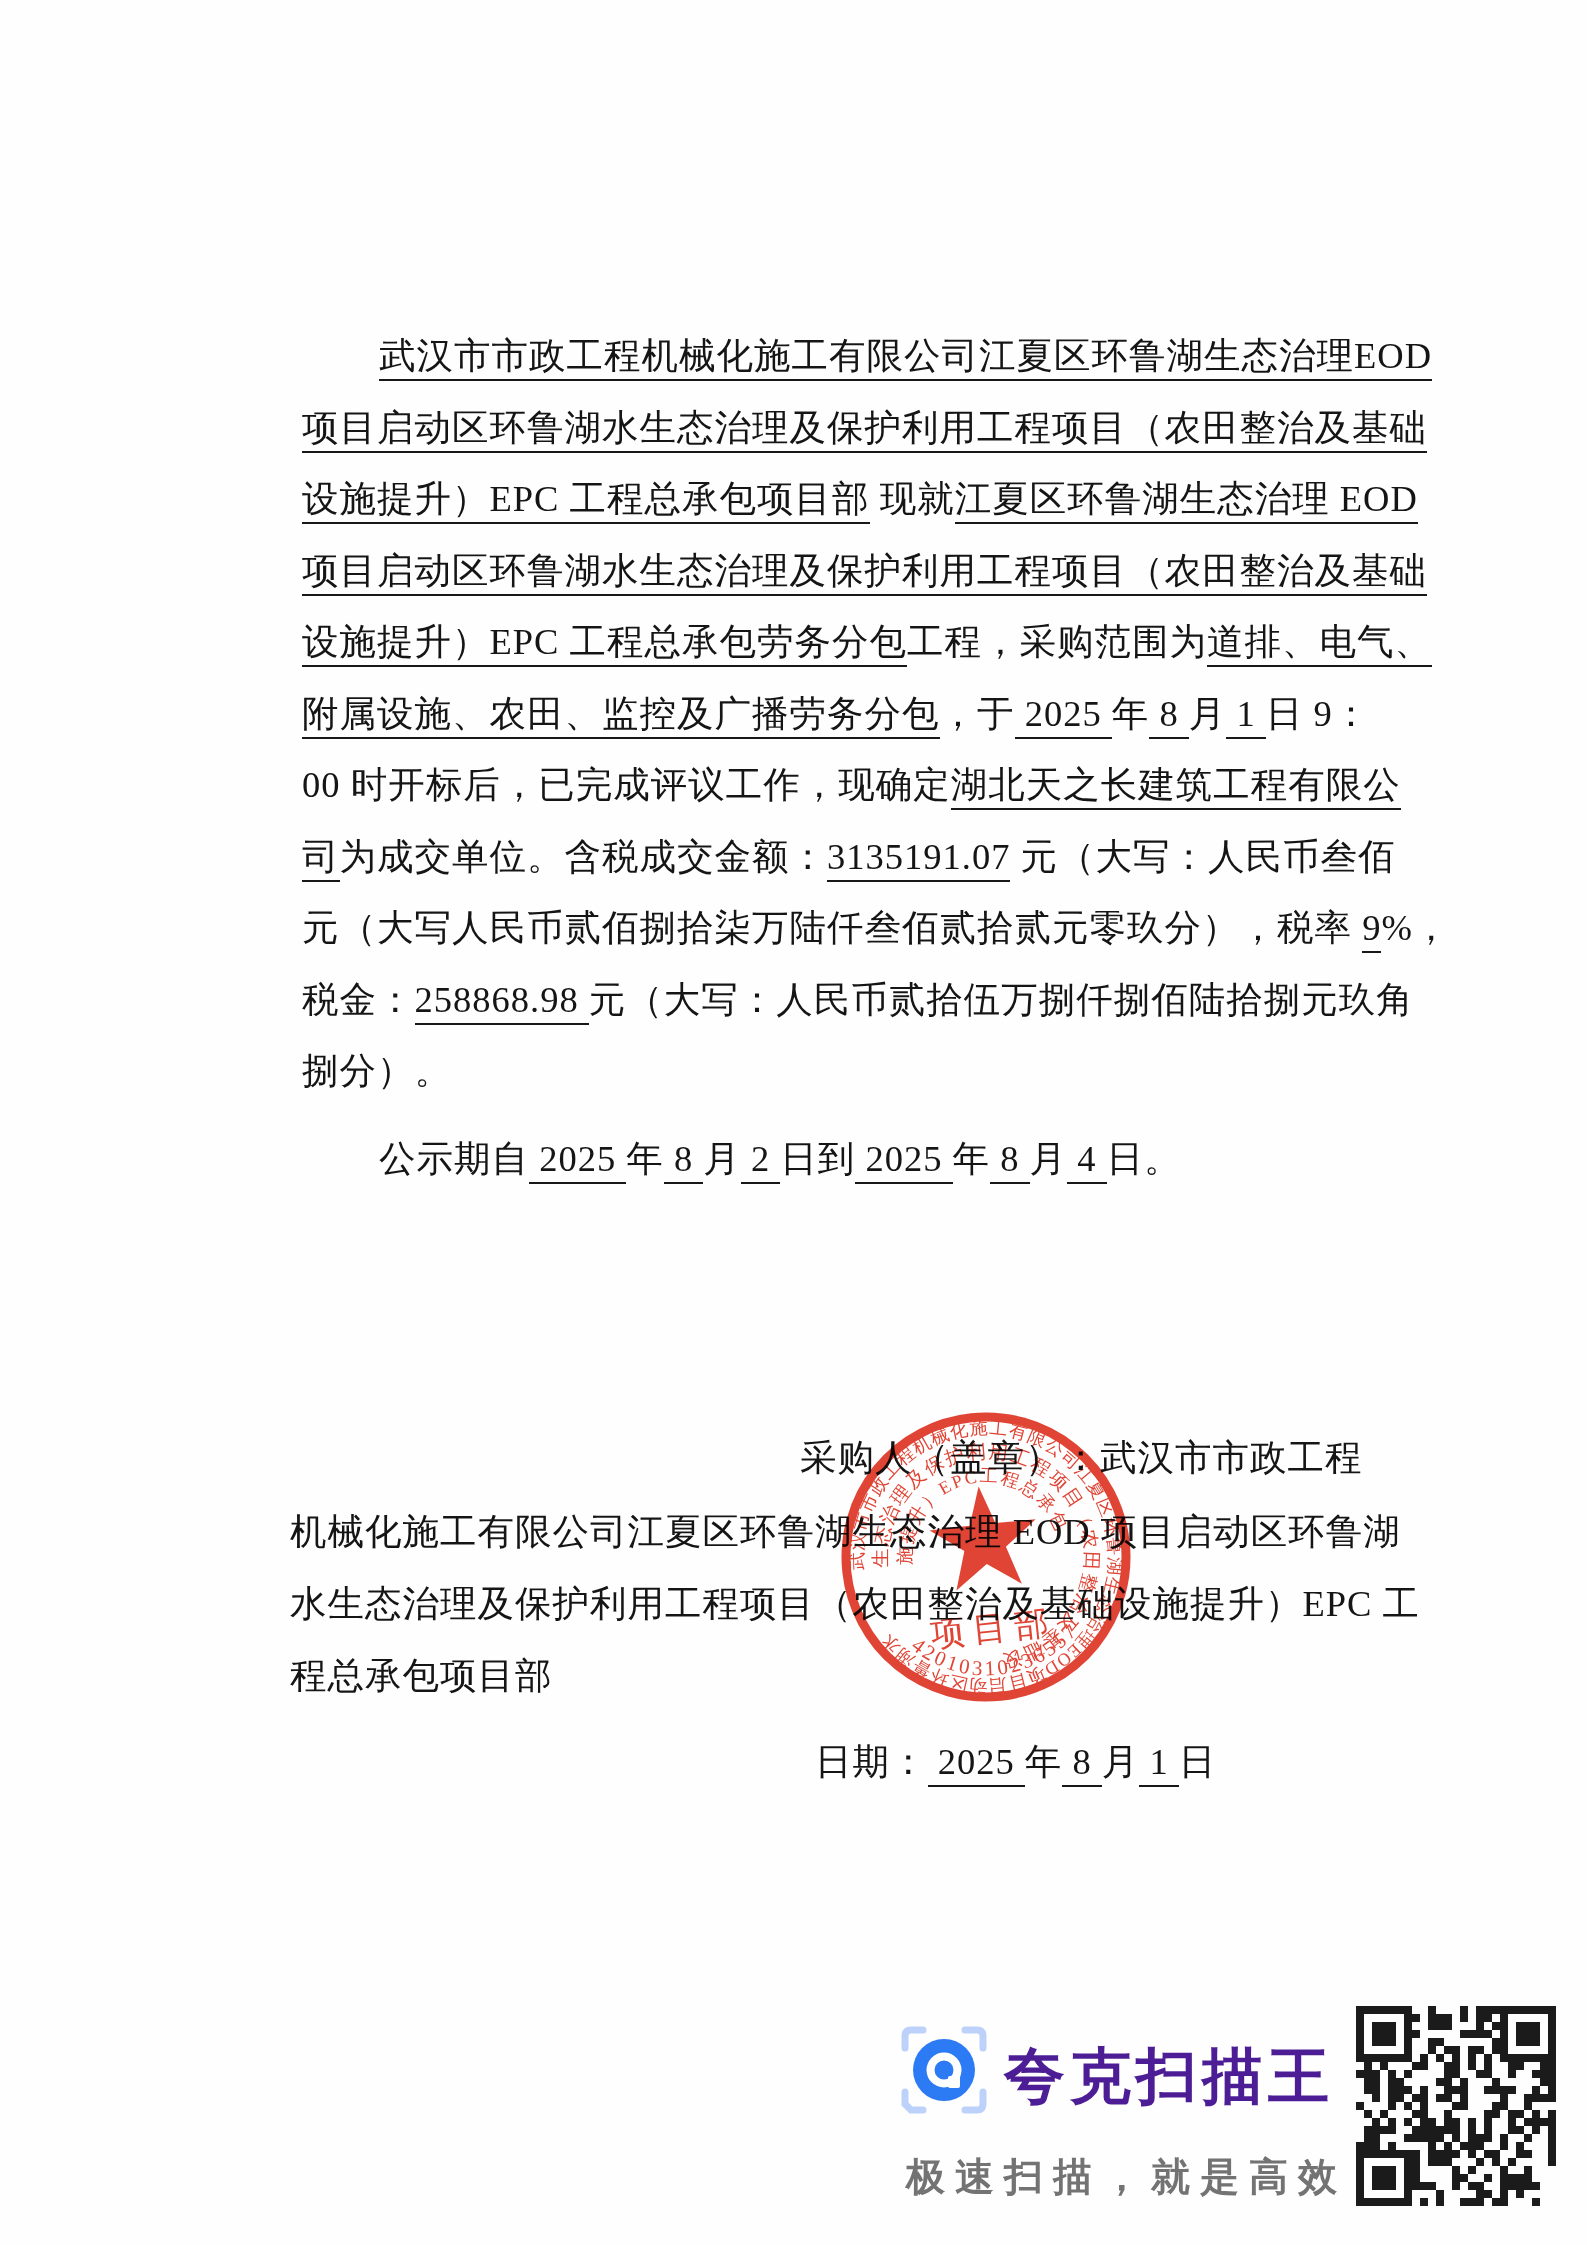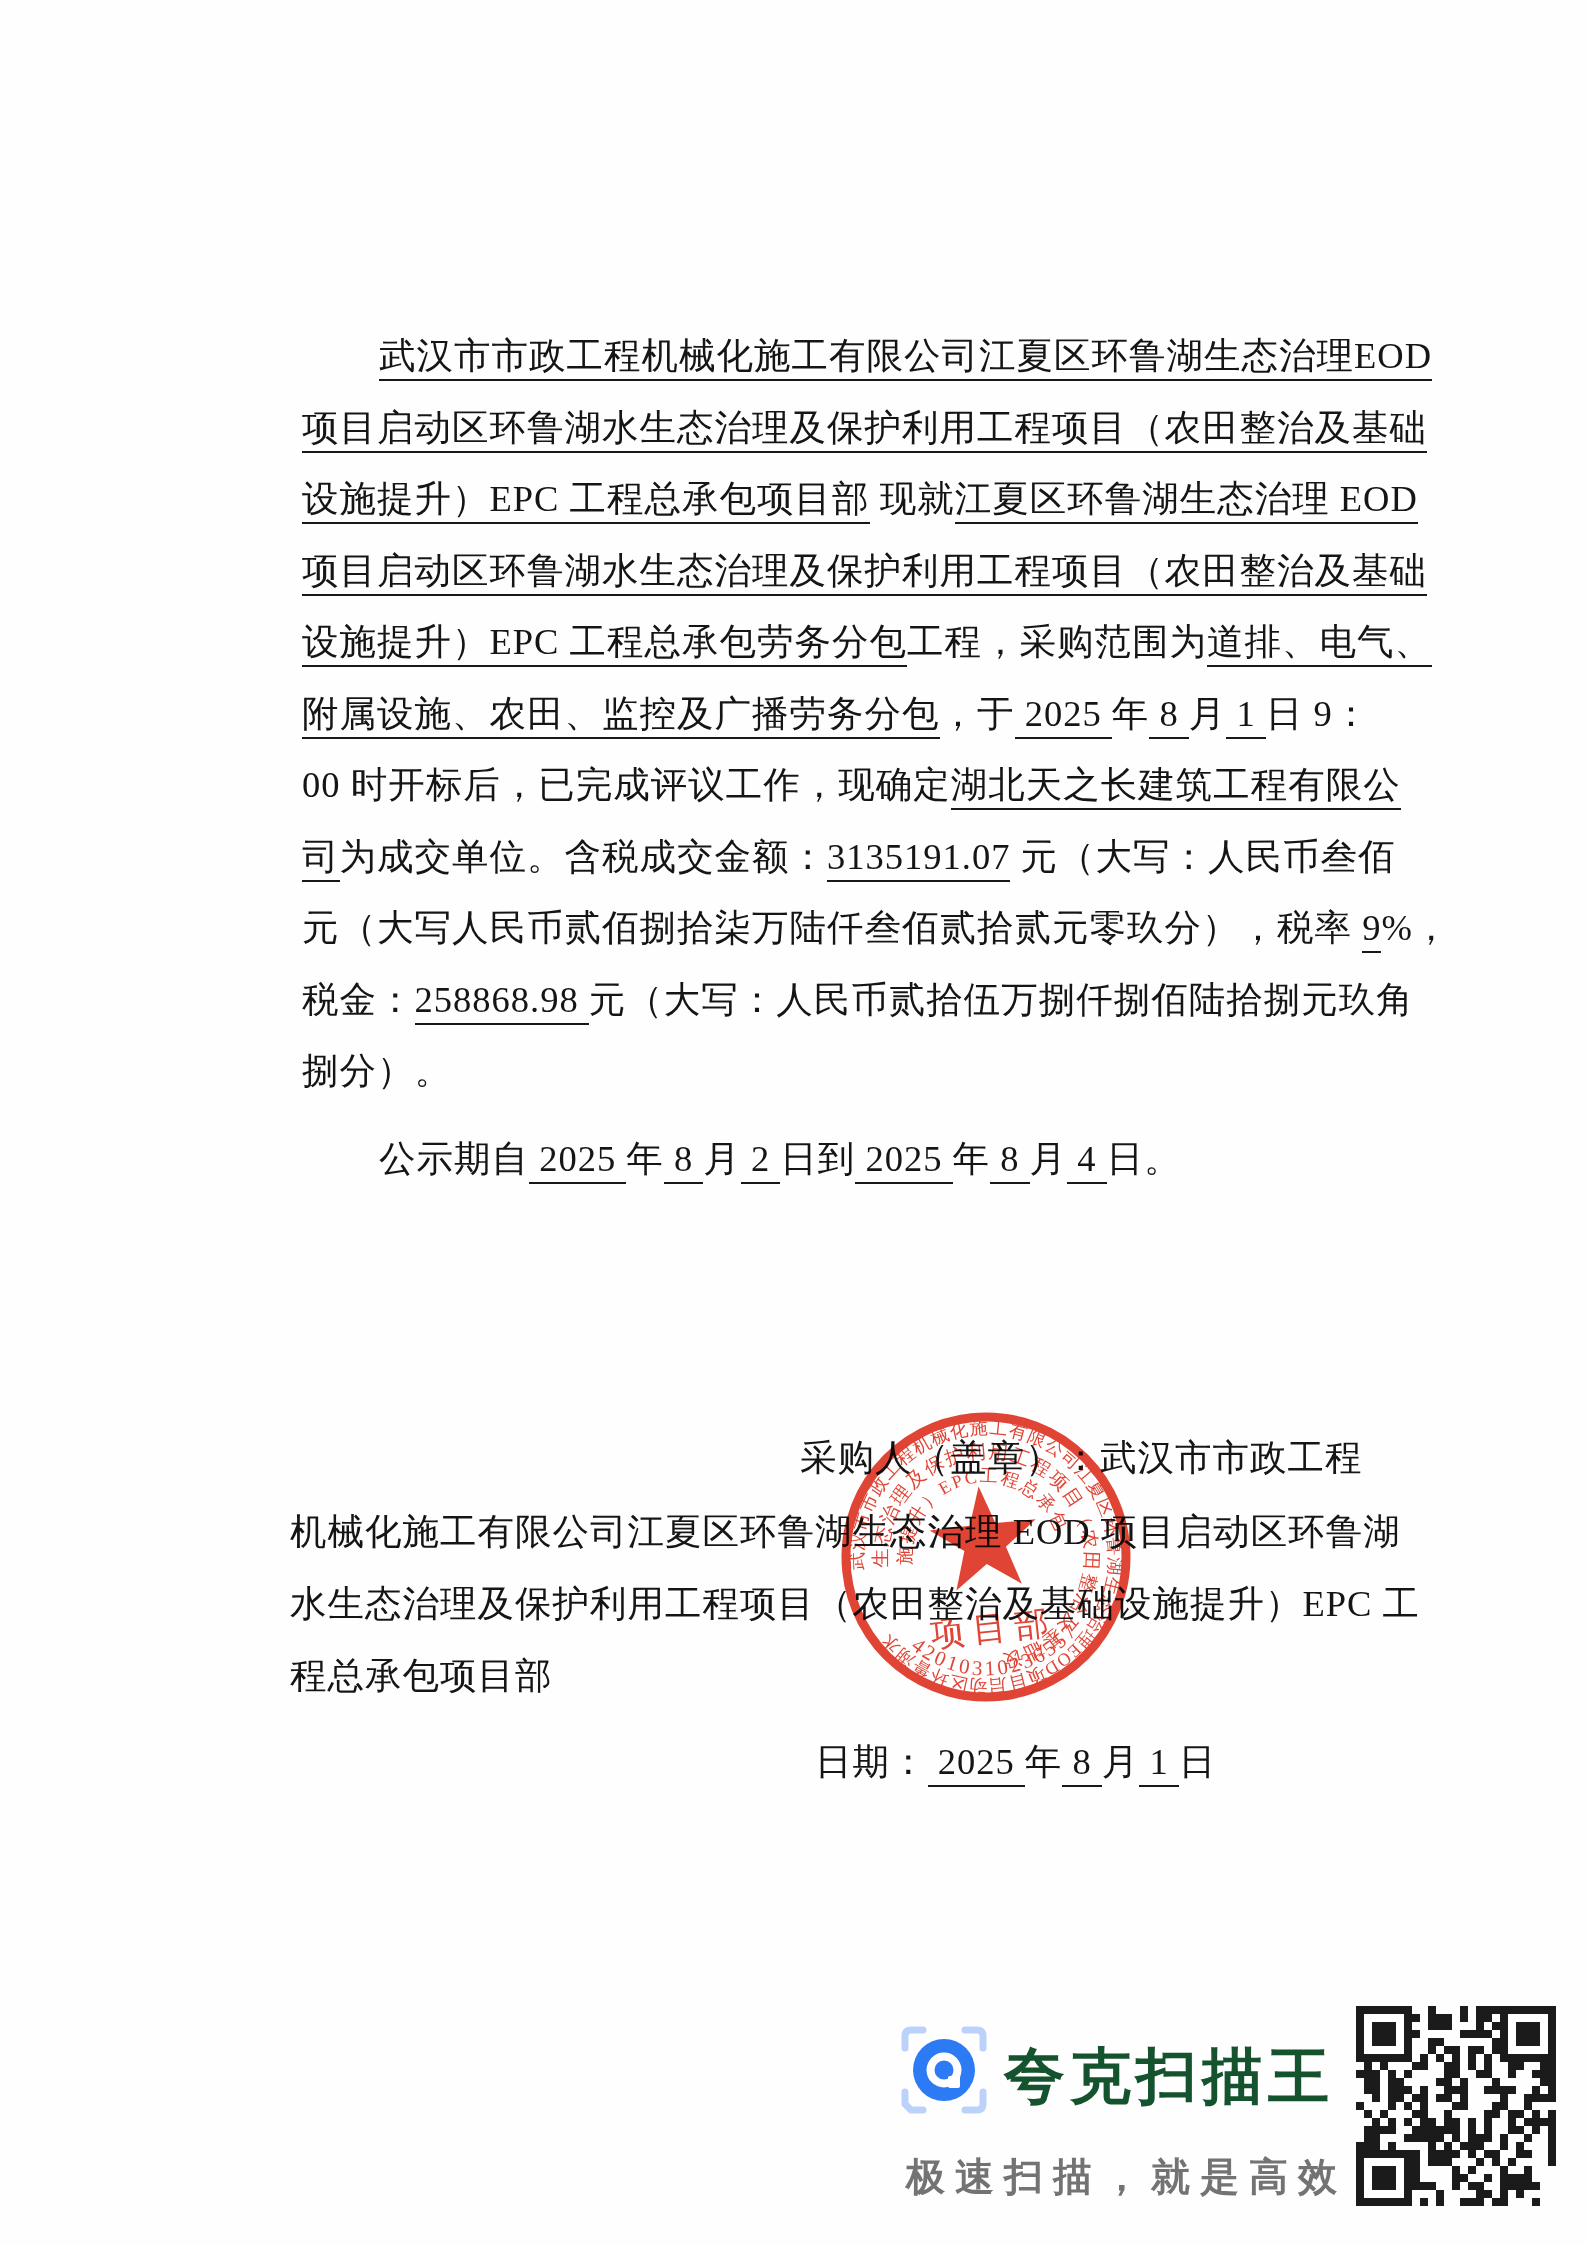--- a/index.html
+++ b/index.html
@@ -18,21 +18,21 @@
   }
   .doc-line{height:71.5px;line-height:71.5px;white-space:pre;}
   .doc-line.indent{padding-left:77px;}
   .notice-line{margin-top:16px;}
   .u{border-bottom:2.5px solid #181818;padding-bottom:3px;}
   .sig-line{position:absolute;font-size:36.5px;letter-spacing:1px;white-space:pre;line-height:52px;}
   .seal-svg{position:absolute;left:838px;top:1402px;mix-blend-mode:multiply;opacity:.92;}
   .footer-brand{
     position:absolute;left:1004px;top:2036px;
     font-family:"Liberation Sans","DejaVu Sans",sans-serif;
-    font-size:61px;font-weight:700;color:#14532d;letter-spacing:5px;
+    font-size:61px;font-weight:700;color:#4c1d95;letter-spacing:5px;
   }
   .footer-slogan{
     position:absolute;left:906px;top:2150px;
     font-family:"Liberation Sans","DejaVu Sans",sans-serif;
     font-size:39px;font-weight:600;color:#737373;letter-spacing:10px;
   }
   .logo-box{position:absolute;left:901px;top:2026px;}
   .qr-box{position:absolute;left:1356px;top:2006px;}
 </style>
 </head>

